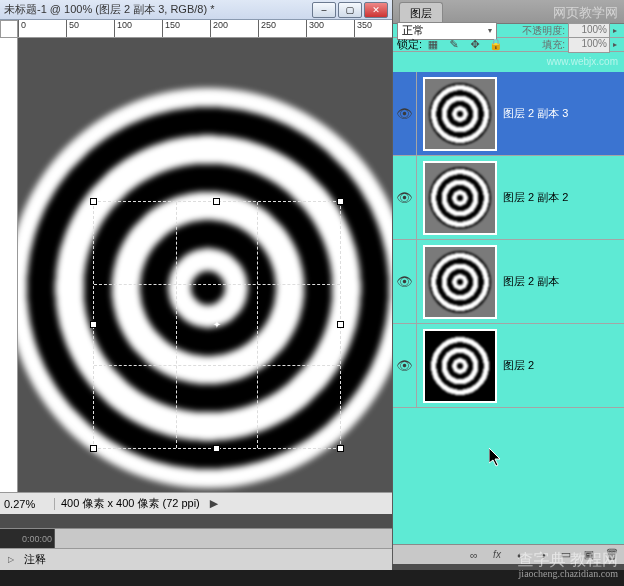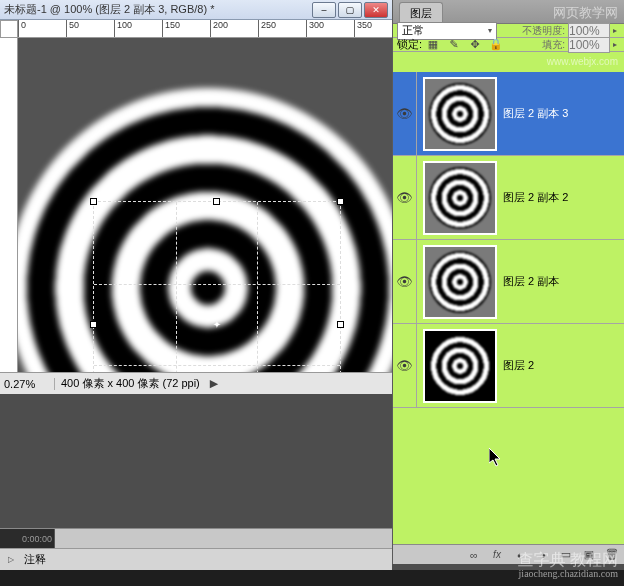--- a/index.html
+++ b/index.html
@@ -1,18 +1,18 @@
 <!DOCTYPE html>
 <html><head>
 <meta charset="utf-8">
 <style>
 * { box-sizing: border-box; margin: 0; padding: 0; font-family: "Microsoft YaHei", "SimSun", sans-serif; }
 body { background: #4d4d4d; width: 624px; height: 586px; overflow: hidden; position: relative; font-size: 11px; color: #000; }
 
-.doc-window { position: absolute; left: 0; top: 0; width: 392px; height: 394px; background: #535353; }
+.doc-window { position: absolute; left: 0; top: 0; width: 392px; height: 514px; background: #535353; }
 .doc-titlebar { height: 20px; background: linear-gradient(#dfe8f6,#cdd9ed); display: flex; align-items: center; padding: 0 4px; border-bottom: 1px solid #8a9ab0; }
 .doc-title { flex: 1; font-size: 11px; color: #333; white-space: nowrap; overflow: hidden; }
 .win-btn { width: 24px; height: 16px; margin-left: 2px; border: 1px solid #6b7a90; border-radius: 2px; display: flex; align-items: center; justify-content: center; font-size: 9px; }
 .win-min { background: linear-gradient(#f5f9fe,#d0dbe9); }
 .win-max { background: linear-gradient(#f5f9fe,#d0dbe9); }
 .win-close { background: linear-gradient(#e88,#c33); color: #fff; }
 
 .ruler-corner { position: absolute; left: 0; top: 20px; width: 18px; height: 18px; background: #fff; border: 1px solid #999; }
 .ruler-h { position: absolute; left: 18px; top: 20px; right: 0; height: 18px; background: #fff; border-bottom: 1px solid #999; overflow: hidden; }
 .ruler-h .tick { position: absolute; top: 0; height: 100%; border-left: 1px solid #666; font-size: 9px; color: #333; padding-left: 2px; line-height: 10px; }
@@ -32,29 +32,29 @@
 .doc-status { position: absolute; left: 0; bottom: 0; right: 0; height: 22px; background: #e5e5e5; border-top: 1px solid #999; display: flex; align-items: center; font-size: 11px; margin-top: 40px; }
 .zoom-box { width: 55px; padding: 0 4px; border-right: 1px solid #aaa; }
 .info-box { padding: 0 6px; }
 .info-arrow { margin-left: 4px; color: #444; }
 
 .below-strip { position: absolute; left: 0; top: 528px; width: 392px; height: 20px; background: #c8c8c8; border-top: 1px solid #8a8a8a; display: flex; align-items: center; }
 .bs-dark { width: 55px; height: 100%; background: #2b2b2b; color: #9a9a9a; font-size: 9px; padding-left: 22px; display: flex; align-items: center; border-right: 1px solid #555; }
 .below-strip2 { position: absolute; left: 0; top: 548px; width: 392px; height: 22px; background: #d5d5d5; border-top: 1px solid #999; display: flex; align-items: center; padding-left: 4px; }
 .bs2-handle { width: 14px; height: 14px; margin-right: 6px; display: flex; align-items: center; justify-content: center; font-size: 8px; color: #555; }
 
-.layers-panel { position: absolute; left: 392px; top: 0; width: 232px; height: 564px; background: #bef264; border-left: 1px solid #5a5a5a; }
+.layers-panel { position: absolute; left: 392px; top: 0; width: 232px; height: 564px; background: #5eead4; border-left: 1px solid #5a5a5a; }
 .panel-tabs { height: 24px; background: linear-gradient(#a9a9a9,#969696); display: flex; align-items: flex-end; border-bottom: 1px solid #777; }
 .panel-tab { background: #c8c8c8; border: 1px solid #888; border-bottom: none; border-radius: 3px 3px 0 0; padding: 3px 10px 2px; margin-left: 6px; font-size: 11px; }
 
 .panel-row { height: 14px; display: flex; align-items: center; padding: 0 4px; border-bottom: 1px solid #a0a0a0; }
 .blend-select { flex: 0 0 100px; height: 18px; background: #fff; border: 1px solid #888; display: flex; align-items: center; padding: 0 4px; font-size: 11px; }
 .blend-select .arrow { margin-left: auto; font-size: 8px; color: #555; }
 .lbl { color: #6a6a6a; font-size: 10px; margin-left: auto; margin-right: 3px; }
-.pct-box { width: 42px; height: 16px; background: #eaeaea; border: 1px solid #999; font-size: 12px; text-align: left; padding-right: 2px; color: #777; }
+.pct-box { width: 42px; height: 16px; background: #eaeaea; border: 1px solid #999; font-size: 10px; text-align: right; padding-right: 2px; color: #777; }
 .pct-arrow { width: 10px; font-size: 8px; color: #555; text-align: center; }
 
 .lock-icons { display: flex; gap: 7px; margin-left: 4px; align-items: center; }
 .lock-icons span { width: 14px; height: 14px; display: inline-flex; align-items: center; justify-content: center; font-size: 11px; color: #4a4a4a; }
 
 .layers-list { position: absolute; top: 72px; left: 0; right: 0; bottom: 20px; overflow: hidden; }
 .layer-row { display: flex; align-items: center; height: 84px; border-bottom: 1px solid #a5a5a5; }
 .layer-row.selected { background: #3b74d1; color: #fff; }
 .vis-col { width: 24px; display: flex; align-items: center; justify-content: center; border-right: 1px solid #a5a5a5; height: 100%; }
 .eye { font-size: 13px; color: #3a3a3a; }

